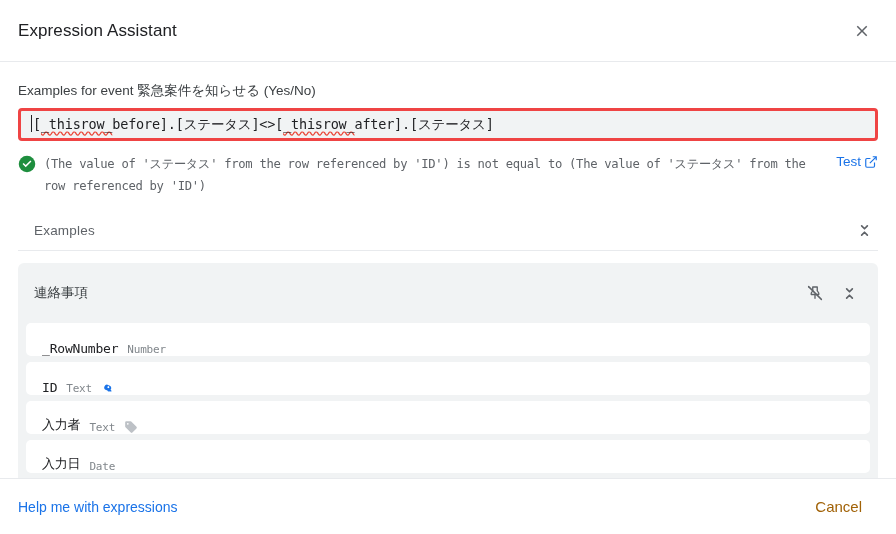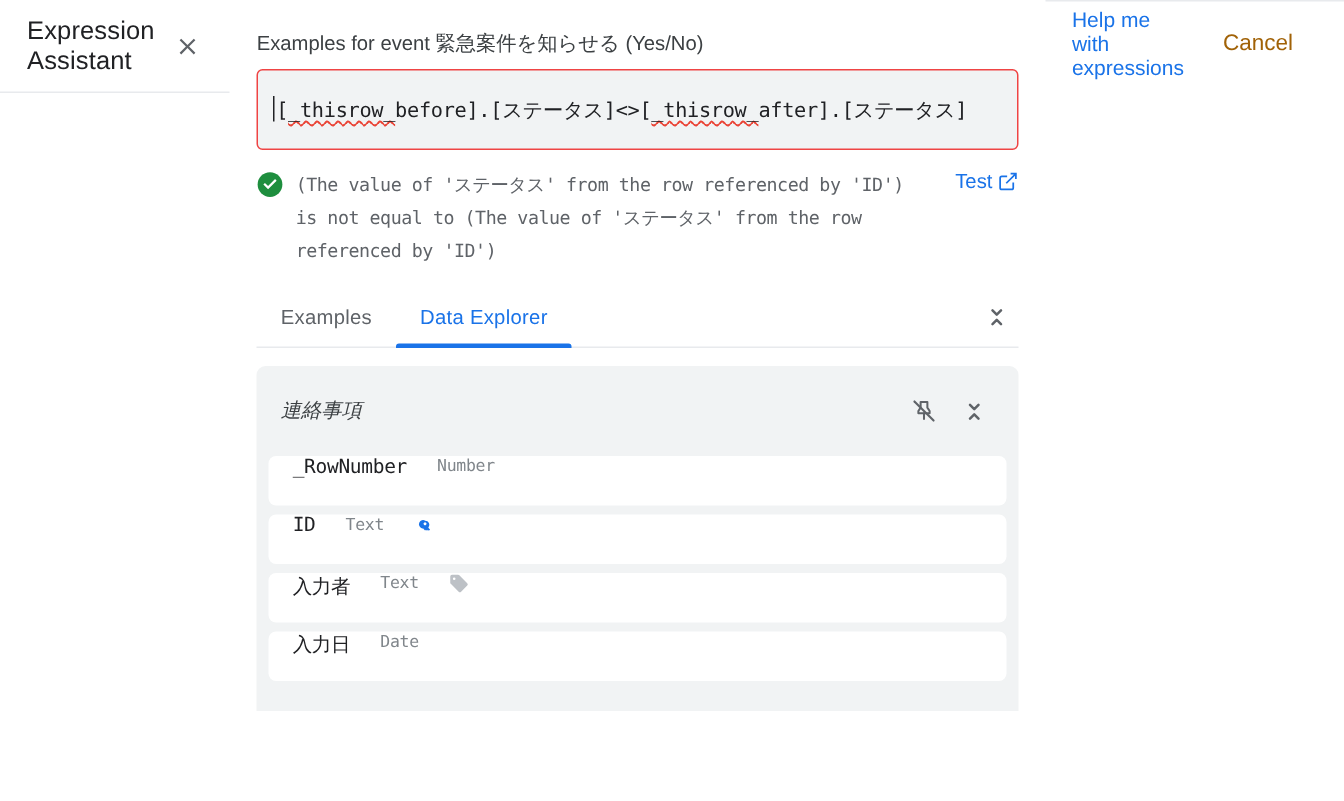--- a/index.html
+++ b/index.html
@@ -12,21 +12,21 @@
     font-family: "Liberation Sans", sans-serif;
     color: #202124;
   }
 
   .dialog {
     position: relative;
     width: 896px;
     height: 534px;
     background: #ffffff;
     display: flex;
-    flex-direction: row;
+    flex-direction: column;
   }
 
   
   .dialog-header {
     height: 62px;
     flex: 0 0 62px;
     display: flex;
     align-items: center;
     padding: 0 18px 0 18px;
     border-bottom: 1px solid #e8eaed;
@@ -59,23 +59,23 @@
     font-size: 13.5px;
     color: #3c4043;
     padding-top: 20px;
     padding-bottom: 8px;
     line-height: 18px;
   }
 
   
   .expr-box {
     background: #f1f3f4;
-    border: 1px solid #ef4444;
+    border: 3px solid #ef4444;
     border-radius: 4px;
-    height: 54px;
+    height: 33px;
     display: flex;
     align-items: center;
     padding: 0 10px;
     overflow: hidden;
   }
   .expr-text {
     font-family: "DejaVu Sans Mono", "Liberation Mono", monospace;
     font-size: 13.5px;
     color: #202124;
     white-space: pre;
@@ -172,21 +172,20 @@
     border-radius: 6px 6px 0 0;
     height: 230px;
     overflow: hidden;
   }
   .explorer-header {
     height: 60px;
     display: flex;
     align-items: center;
     padding: 0 14px 0 16px;
     gap: 4px;
-    font-style: italic;
   }
   .explorer-title {
     font-size: 13.5px;
     color: #3c4043;
     flex: 1 1 auto;
   }
   .icon-btn {
     width: 30px; height: 30px;
     display: flex; align-items: center; justify-content: center;
     border-radius: 50%;
@@ -194,23 +193,23 @@
     color: #5f6368;
   }
 
   .field-list { padding: 0 8px; }
   .field-row {
     background: #ffffff;
     border-radius: 5px;
     height: 33px;
     margin-bottom: 6px;
     display: flex;
-    align-items: flex-start;
+    align-items: flex-end;
     padding: 0 16px;
-    gap: 20px;
+    gap: 9px;
     cursor: pointer;
   }
   .field-name {
     font-family: "DejaVu Sans Mono", "Liberation Mono", monospace;
     font-size: 13px;
     color: #202124;
     letter-spacing: -0.2px;
   }
   .field-name.jp { font-family: "DejaVu Sans", sans-serif; font-size: 13px; }
   .field-type {
@@ -294,21 +293,20 @@
         <span>Test</span>
         <svg width="14" height="14" viewBox="0 0 24 24">
           <path fill="none" stroke="currentColor" stroke-width="2" d="M18 13v6a2 2 0 0 1-2 2H5a2 2 0 0 1-2-2V8a2 2 0 0 1 2-2h6"></path>
           <path fill="none" stroke="currentColor" stroke-width="2" d="M15 3h6v6M10 14 20.5 3.5"></path>
         </svg>
       </div>
     </div>
 
     <div class="tabs-bar">
       <div class="tab">Examples</div>
-      <div class="tab active">Data Explorer</div>
       <div class="tabs-spacer"></div>
       <div class="collapse-btn">
         <svg width="17" height="17" viewBox="0 0 24 24">
           <path fill="none" stroke="currentColor" stroke-width="2.4" stroke-linecap="round" stroke-linejoin="round" d="M8 5.5 12 9.5 16 5.5"></path>
           <path fill="none" stroke="currentColor" stroke-width="2.4" stroke-linecap="round" stroke-linejoin="round" d="M8 18.5 12 14.5 16 18.5"></path>
         </svg>
       </div>
     </div>
 
     <div class="explorer">

